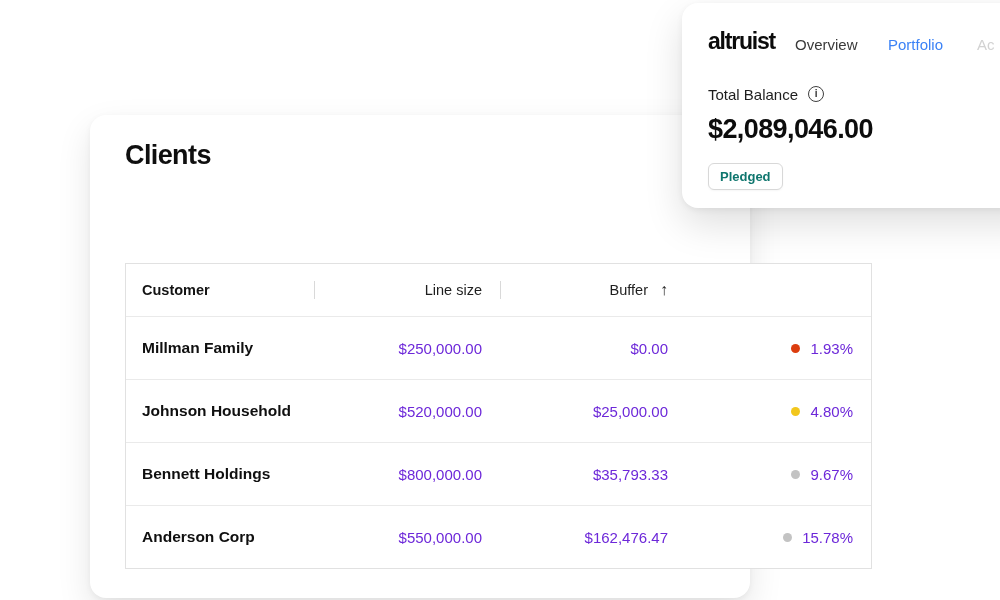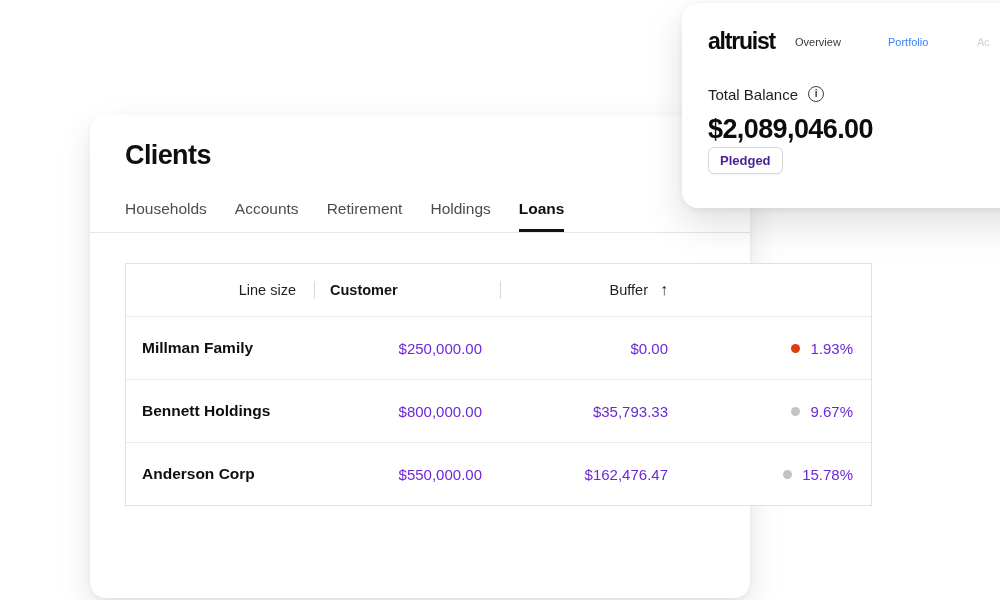--- a/index.html
+++ b/index.html
@@ -60,80 +60,80 @@
   .td.name { justify-content:flex-start; padding-left:16px; padding-right:0;
              font-weight:700; font-size:15.5px; color:#0f0f0f; }
   .td.buffer { gap:10px; }
   .dot { width:9px; height:9px; border-radius:50%; background:#c3c3c3; flex:0 0 auto; }
 
   
   .logo {
     position:absolute; left:26px; top:25px;
     font-size:23px; font-weight:800; letter-spacing:-1.2px; color:#0b0b0b;
   }
-  .bn { position:absolute; top:33px; font-size:11px; cursor:pointer; white-space:nowrap;text-align:center; }
+  .bn { position:absolute; top:33px; font-size:15px; cursor:pointer; white-space:nowrap;text-align:center; }
   .bn-0 { left:113px; color:#3a3a3a; }
   .bn-1 { left:206px; color:#3b82f6; }
   .bn-2 { left:295px; color:#d2d2d2; }
   .tb-row { position:absolute; left:26px; top:83px; display:flex; align-items:flex-start; gap:10px; }
   .tb-label { font-size:15px; color:#1e1e1e; }
   .info {
     width:16px; height:16px; border:1.3px solid #3f3f3f; border-radius:50%;
     display:inline-flex; align-items:center; justify-content:center;
     font-size:10px; font-weight:600; color:#333; cursor:pointer; line-height:1;
   }
   .tb-value {
     position:absolute; left:26px; top:111px;
     font-size:27px; font-weight:800; letter-spacing:-.6px; color:#0c0c0c;
   }
   .chip {
-    position:absolute; left:26px; top:144px;
+    position:absolute; left:26px; top:160px;
     background:#fff; border:1px solid #d8d8d8; border-radius:6px;
-    padding:5px 11px; font-size:13px; font-weight:700; color:#4c1d95;
+    padding:5px 11px; font-size:13px; font-weight:700; color:#0f766e;
     font-family:inherit; cursor:pointer; box-shadow:0 1px 2px rgba(0,0,0,.04);
   }
 </style>
 </head>
 <body>
 
 <div class="stage">
 
   <section class="card clients-card">
     <h1 class="page-title">Clients</h1>
 
-    <div class="tabs-wrap">
-      <nav class="tabs">
-        <div class="tab">Households</div>
-        <div class="tab">Accounts</div>
-        <div class="tab">Retirement</div>
-        <div class="tab">Holdings</div>
-        <div class="tab active">Loans</div>
-      </nav>
-    </div>
 
     <div class="table">
       <div class="thead">
+        <div class="th left">Customer</div>
         <div class="th">Line size</div>
-        <div class="th left">Customer</div>
         <div class="th buffer">
           <span>Buffer</span>
           <span class="sort">↑</span>
         </div>
       </div>
 
       <div class="tr">
         <div class="td name">Millman Family</div>
         <div class="td">$250,000.00</div>
         <div class="td">$0.00</div>
         <div class="td buffer">
           <span class="dot" style="background: rgb(220, 61, 14);"></span>
           <span>1.93%</span>
         </div>
       </div>
 
+      <div class="tr">
+        <div class="td name">Johnson Household</div>
+        <div class="td">$520,000.00</div>
+        <div class="td">$25,000.00</div>
+        <div class="td buffer">
+          <span class="dot" style="background: rgb(242, 199, 29);"></span>
+          <span>4.80%</span>
+        </div>
+      </div>
 
       <div class="tr">
         <div class="td name">Bennett Holdings</div>
         <div class="td">$800,000.00</div>
         <div class="td">$35,793.33</div>
         <div class="td buffer">
           <span class="dot" style="background: rgb(195, 195, 195);"></span>
           <span>9.67%</span>
         </div>
       </div>

